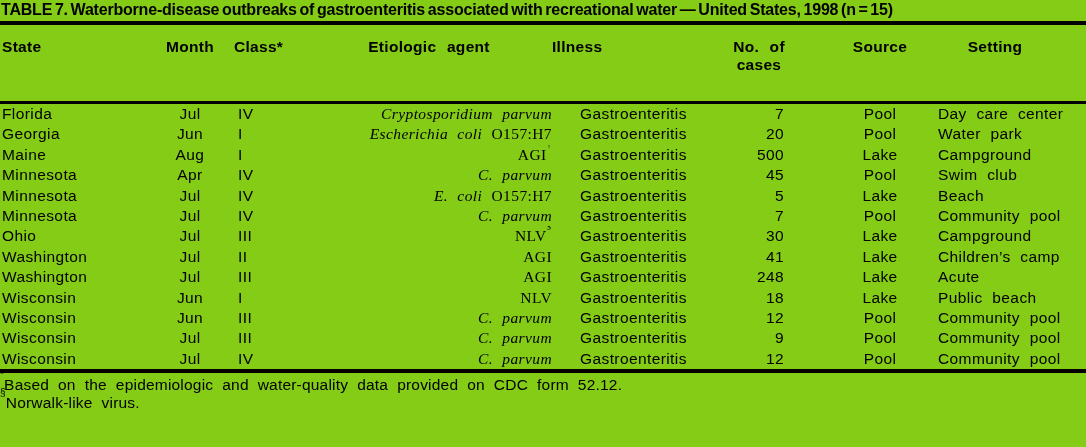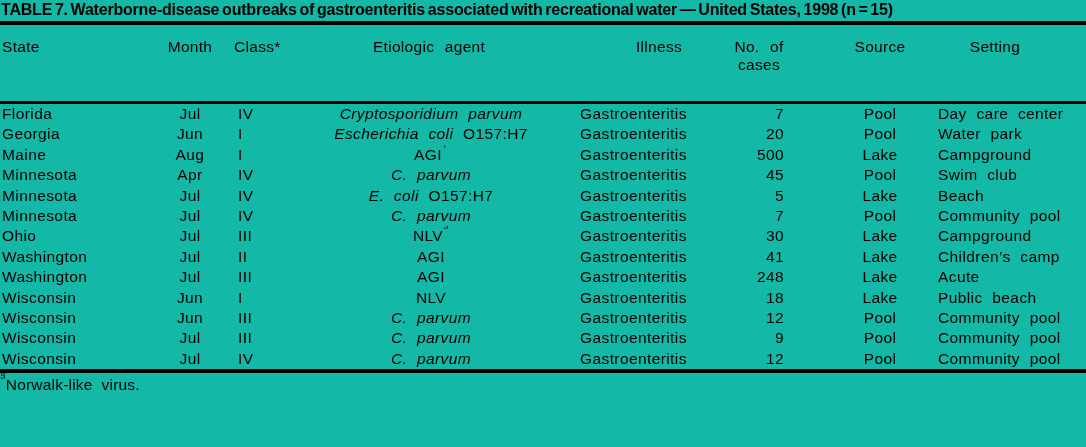--- a/index.html
+++ b/index.html
@@ -6,39 +6,39 @@
     margin: 0;
     padding: 0;
     background: #ffffff;
     color: #000000;
     font-family: "Liberation Sans", sans-serif;
   }
   .page {
     width: 1086px;
     height: 447px;
     overflow: hidden;
-    background: #14b8a6;
+    background: #84cc16;
   }
   .table-title {
     font-weight: bold;
     font-size: 16px;
     letter-spacing: -0.2px;
     word-spacing: -1.5px;
     white-space: nowrap;
     padding: 1px 0 2px 1px;
     border-bottom: 4px solid #000;
   }
   table {
     border-collapse: collapse;
     table-layout: fixed;
     width: 1086px;
     border-bottom: 4px solid #000;
   }
   thead th {
-    font-weight: normal;
+    font-weight: bold;
     font-size: 15.5px;
     letter-spacing: 0.3px;
     word-spacing: 6px;
     vertical-align: top;
     padding: 13px 0 27px 0;
     border-bottom: 3px solid #000;
     line-height: 18px;
     white-space: nowrap;
   }
   tbody td {
@@ -48,29 +48,29 @@
     line-height: 20.4px;
     padding: 0;
     white-space: nowrap;
     overflow: hidden;
   }
   
   th.h-state   { text-align: left;  padding-left: 2px;  }
   th.h-month   { text-align: center; }
   th.h-class   { text-align: left;  padding-left: 12px; }
   th.h-agent   { text-align: center; }
-  th.h-illness { text-align: right; padding-right: 30px; }
+  th.h-illness { text-align: left; padding-right: 30px; }
   th.h-cases   { text-align: center; padding-left: 10px; }
   th.h-source  { text-align: center; padding-left: 40px; }
   th.h-setting { text-align: center; padding-right: 20px; }
 
   td.c-state   { text-align: left;  padding-left: 2px;  }
   td.c-month   { text-align: center; }
   td.c-class   { text-align: left;  padding-left: 16px; }
-  td.c-agent   { text-align: center;  padding-left: 4px;  }
+  td.c-agent   { text-align: right;  padding-left: 4px; font-family: Liberation Serif, serif;  }
   td.c-illness { text-align: left;  padding-left: 28px; }
   td.c-cases   { text-align: right; padding-right: 12px; }
   td.c-source  { text-align: center; padding-left: 40px; }
   td.c-setting { text-align: left;  padding-left: 14px; }
 
   .italic { font-style: italic; }
   sup, .fn-marker {
     font-size: 10px;
     line-height: 0;
     vertical-align: top;
@@ -249,16 +249,17 @@
       <td class="c-agent"><span class="italic">C. parvum</span><span></span><sup></sup></td>
       <td class="c-illness">Gastroenteritis</td>
       <td class="c-cases">12</td>
       <td class="c-source">Pool</td>
       <td class="c-setting">Community pool</td>
     </tr>
       </tbody>
   </table>
 
   <div class="footnotes">
+    <div class="footnote"><span class="fn-marker">*</span><span>Based on the epidemiologic and water-quality data provided on CDC form 52.12.</span></div>
     <div class="footnote"><span class="fn-marker">§</span><span>Norwalk-like virus.</span></div>
   </div>
 
 </div>
 
 </body></html>

